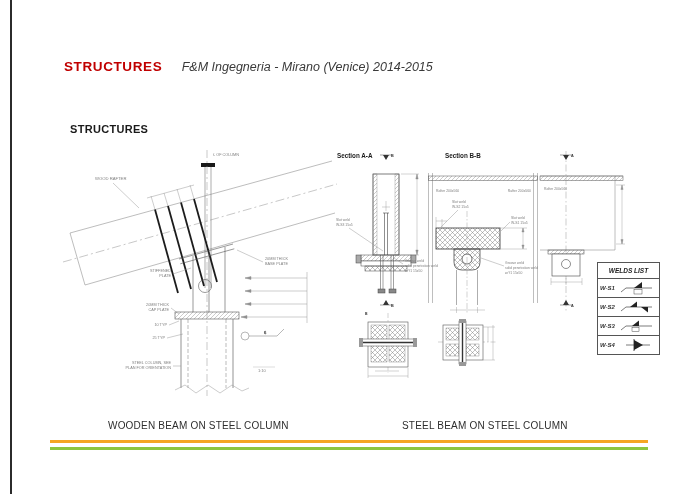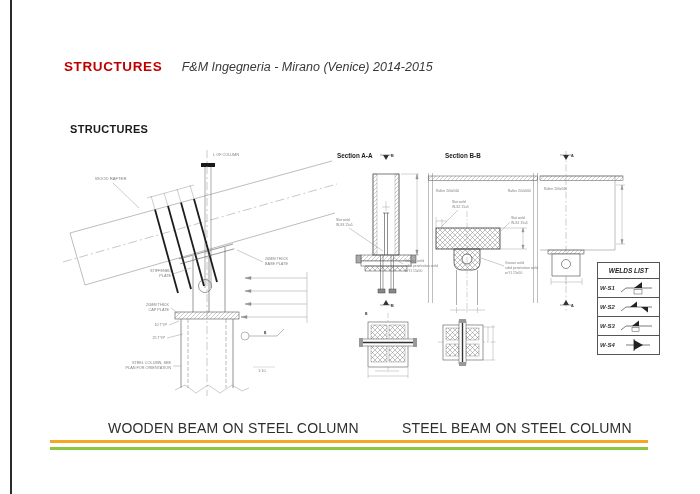--- a/index.html
+++ b/index.html
@@ -28,21 +28,21 @@
   svg text{font-family:"Liberation Sans",sans-serif;}
   .ann{fill:#808080;}
   .sect-title{fill:#1a1a1a;font-weight:bold;}
   .welds-table{position:absolute;left:597px;top:262px;width:61px;background:#fff;
                border:1px solid #555;}
   .welds-header{height:15px;line-height:15px;text-align:center;font-size:6.5px;font-weight:bold;
                 font-style:italic;color:#222;border-bottom:1px solid #555;}
   .weld-row{height:18px;display:flex;align-items:center;padding:0 2px;border-bottom:1px solid #555;}
   .weld-row:last-child{border-bottom:none;}
   .weld-id{font-size:6px;font-weight:bold;font-style:italic;color:#333;width:20px;}
-  .caption{position:absolute;top:420px;font-size:14px;color:#2e2e2e;letter-spacing:0.2px;white-space:nowrap;}
+  .caption{position:absolute;top:420px;font-size:10px;color:#2e2e2e;letter-spacing:0.2px;white-space:nowrap;}
   .caption-left{left:108px;}
   .caption-right{left:384px;margin-left:18px;}
   .footer-line{position:absolute;left:50px;width:598px;height:3px;}
   .footer-orange{top:440px;background:#f5a623;}
   .footer-green{top:447px;background:#8dc63f;}
 </style>
 </head>
 <body>
 
 <div class="slide">

